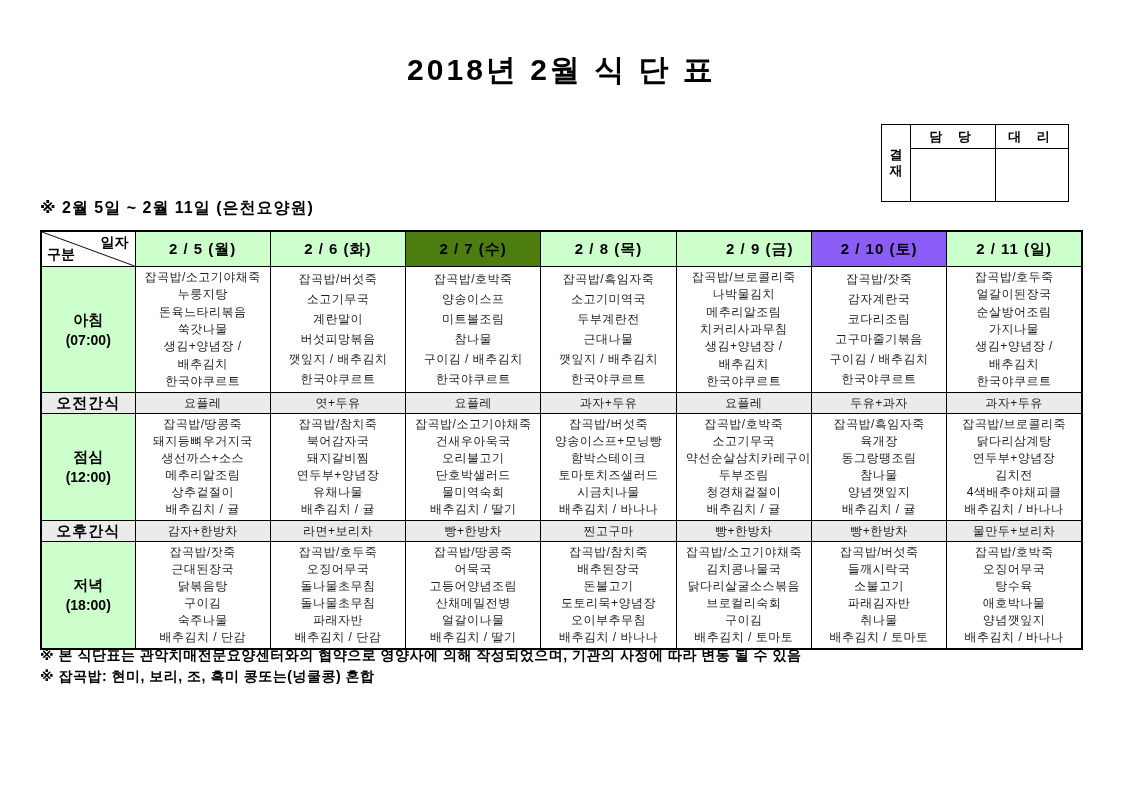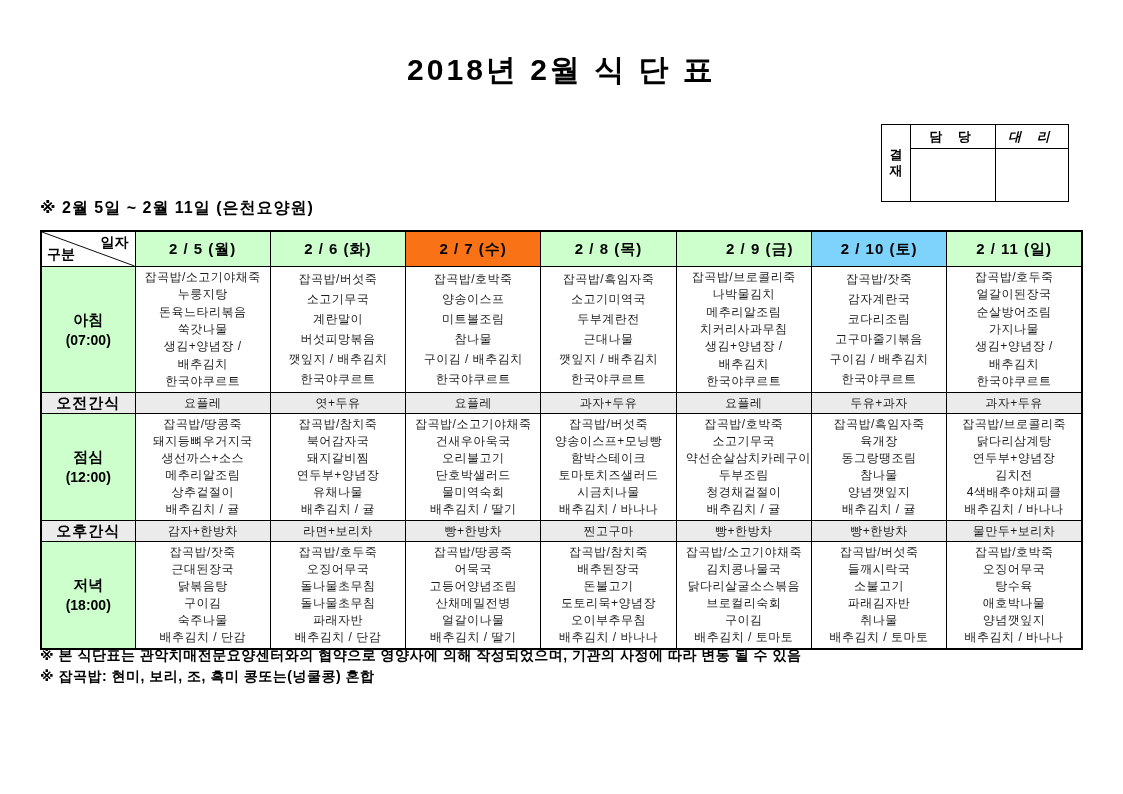--- a/index.html
+++ b/index.html
@@ -16,21 +16,21 @@
   .approval{
     position:absolute;left:881px;top:124px;border-collapse:collapse;
   }
   .approval td,.approval th{
     border:1.6px solid #000;padding:0;font-weight:bold;font-size:13px;
     text-align:center;vertical-align:middle;background:#fff;margin-left:24px;
   }
   .approval .stamp{width:28px;height:76px;letter-spacing:0;}
   .approval .stamp div{line-height:16px;}
   .approval .a-head{width:84px;height:23px;letter-spacing:6px;font-weight:bold;}
-  .approval .a-head2{width:72px;font-style:italic;}
+  .approval .a-head2{width:72px;}
   .approval .a-blank{height:52px;}
   .subtitle{
     position:absolute;left:40px;top:198px;
     font-size:16px;font-weight:bold;letter-spacing:1px;
   }
   
   .menu{
     position:absolute;left:40px;top:230px;width:1043px;
     border-collapse:collapse;table-layout:fixed;
     border:2px solid #000;
@@ -112,24 +112,24 @@
     <tr>
       <th class="corner">
         <svg viewBox="0 0 94 36" preserveAspectRatio="none">
           <line x1="0" y1="0" x2="94" y2="36" stroke="#000" stroke-width="1"></line>
         </svg>
         <span class="c-top">일자</span>
         <span class="c-bottom">구분</span>
       </th>
     <th class="day-head" style="background: rgb(204, 255, 204);">2 / 5 (월)</th>
         <th class="day-head" style="background: rgb(204, 255, 204);">2 / 6 (화)</th>
-        <th class="day-head" style="background: #f97316; margin-top: 12px;">2 / 7 (수)</th>
+        <th class="day-head" style="background: #4d7c0f; margin-top: 12px;">2 / 7 (수)</th>
         <th class="day-head" style="background: rgb(204, 255, 204);">2 / 8 (목)</th>
         <th class="day-head" style="background: rgb(204, 255, 204); padding-left: 32px;">2 / 9 (금)</th>
-        <th class="day-head" style="background: #7dd3fc;">2 / 10 (토)</th>
+        <th class="day-head" style="background: #8b5cf6;">2 / 10 (토)</th>
         <th class="day-head" style="background: rgb(204, 255, 204);">2 / 11 (일)</th>
       </tr>
   </thead>
   <tbody id="menu-body">
       <tr class="meal-breakfast">
         <th class="row-label" style="background: rgb(204, 255, 204);">
           <div>아침</div>
           <div class="time">(07:00)</div>
         </th>
         <td class="meal-cell">

